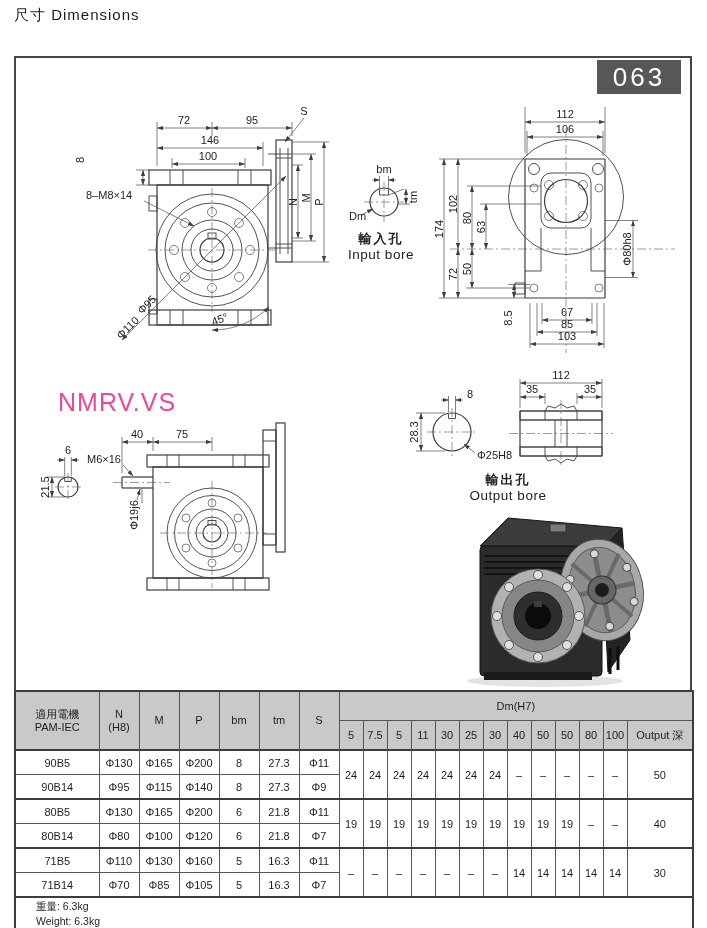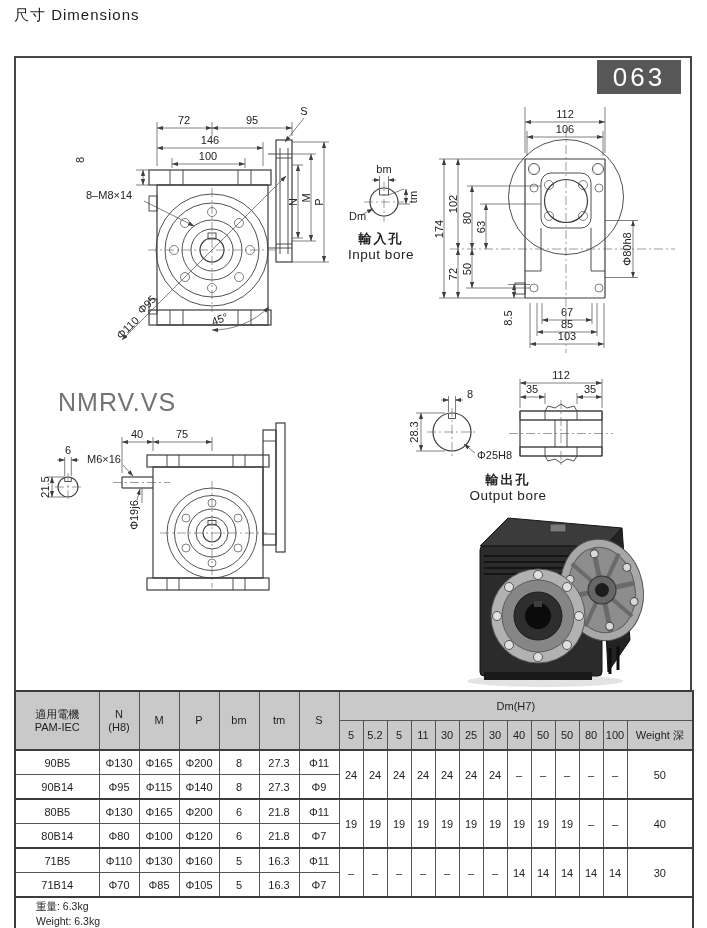--- a/index.html
+++ b/index.html
@@ -4,21 +4,21 @@
 <style>
   html,body{margin:0;padding:0;background:#f2f2f2}
   .page{position:relative;width:707px;height:928px;background:#ffffff;
         font-family:"Liberation Sans",sans-serif;color:#1d1d1d;overflow:hidden}
   .abs{position:absolute}
   .page-title{left:14px;top:6px;font-size:15px;color:#1c1c1c;letter-spacing:1px}
   .main-frame{left:14px;top:56px;width:674px;height:632px;border:2px solid #474747;background:#fff}
   .badge{left:597px;top:60px;width:84px;height:34px;background:#575757;color:#fff;
          font-size:26px;font-weight:normal;text-align:center;line-height:34px;letter-spacing:3px}
   .model-title{left:62px;top:88px;font-size:30px;color:#161616;letter-spacing:1px}
-  .model-title2{left:58px;top:388px;font-size:25px;color:#737373;letter-spacing:1px}
+  .model-title2{left:58px;top:388px;font-size:25px;color:#ec4899;letter-spacing:1px}
   svg.draw{position:absolute;overflow:visible}
   svg .ln{stroke:#3d3d3d;stroke-width:1.2;fill:none}
   svg .md{stroke:#3d3d3d;stroke-width:0.9;fill:none}
   svg .tn{stroke:#4a4a4a;stroke-width:0.7;fill:none}
   svg .cl{stroke:#5a5a5a;stroke-width:0.6;fill:none;stroke-dasharray:9 3 2 3}
   svg text{fill:#222;font-size:11px;font-family:"Liberation Sans",sans-serif}
   svg text.tm{text-anchor:middle}
   svg text.cjk{font-size:13px;font-weight:bold;letter-spacing:2px}
   svg text.en{font-size:13.5px;letter-spacing:0.5px}
   
@@ -473,32 +473,32 @@
         </th>
         <th rowspan="2">M</th>
         <th rowspan="2">P</th>
         <th rowspan="2">bm</th>
         <th rowspan="2">tm</th>
         <th rowspan="2">S</th>
         <th colspan="13">Dm(H7)</th>
       </tr>
       <tr>
         <th>5</th>
-        <th>5.2</th>
+        <th>7.5</th>
         <th>5</th>
         <th>11</th>
         <th>30</th>
         <th>25</th>
         <th>30</th>
         <th>40</th>
         <th>50</th>
         <th>50</th>
         <th>80</th>
         <th>100</th>
-        <th>Weight 深</th>
+        <th>Output 深</th>
       </tr>
     </thead>
     <tbody>
 
       <tr class="gsep">
         <td>90B5</td>
         <td>Φ130</td>
         <td>Φ165</td>
         <td>Φ200</td>
         <td>8</td>

